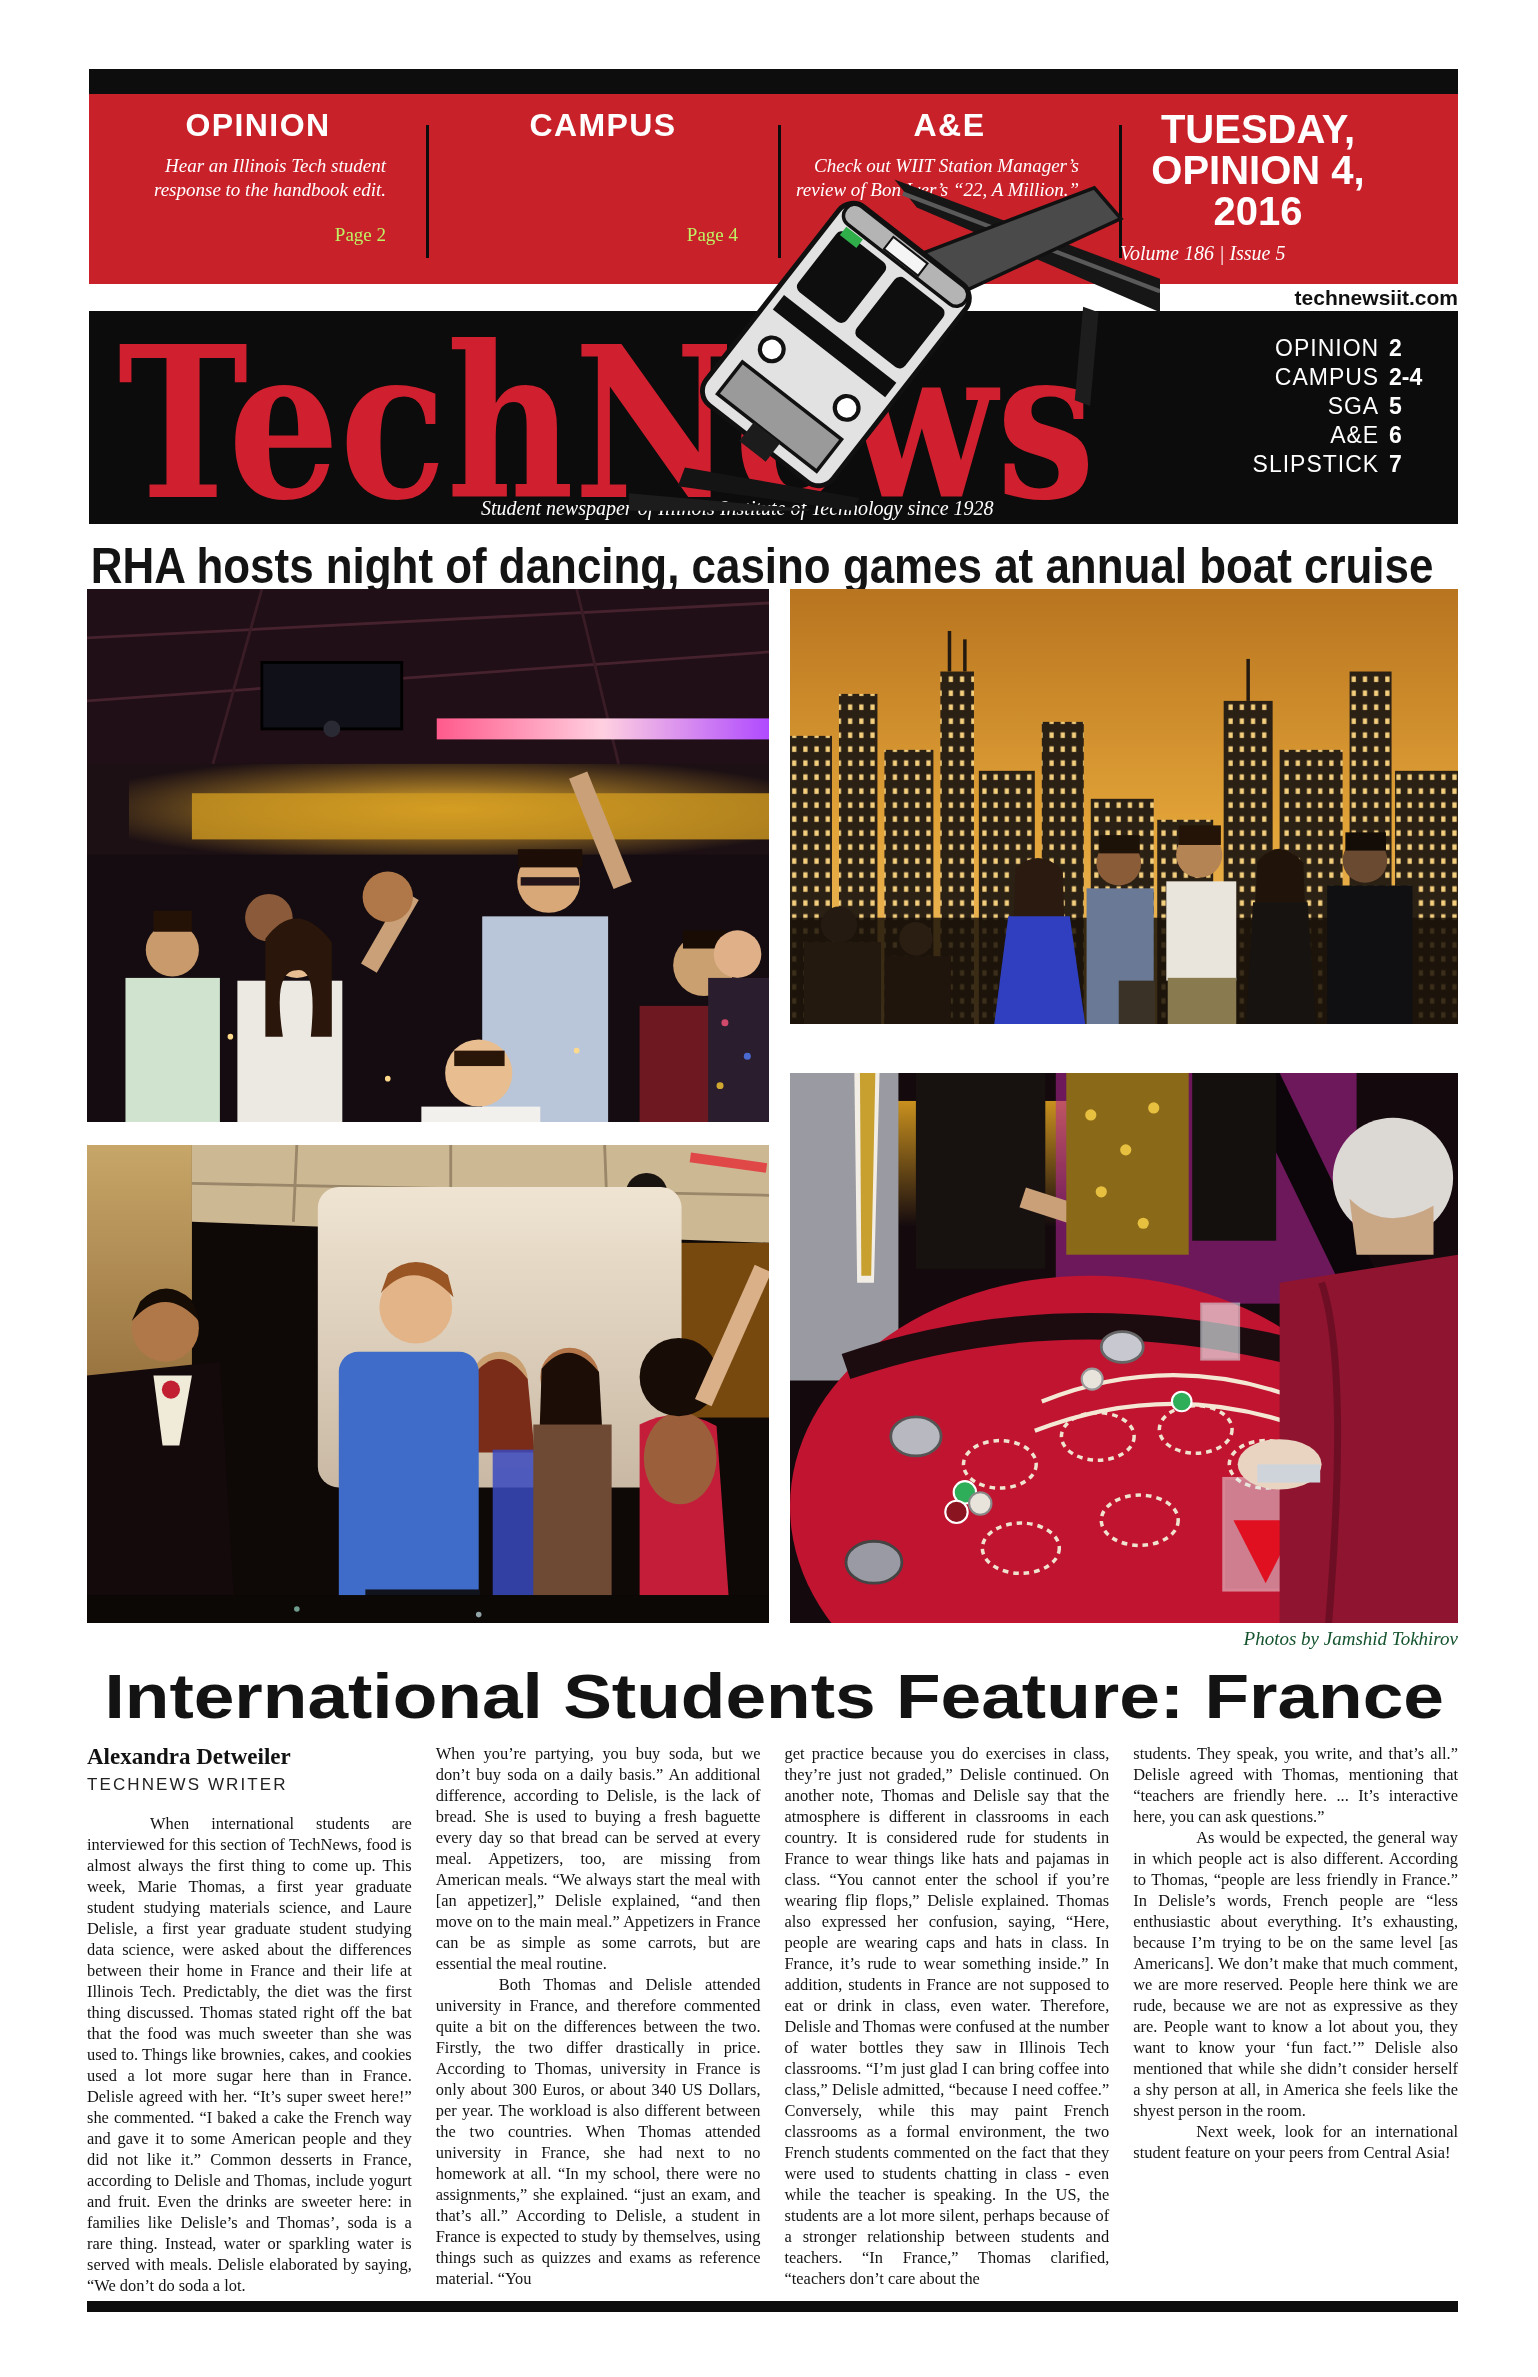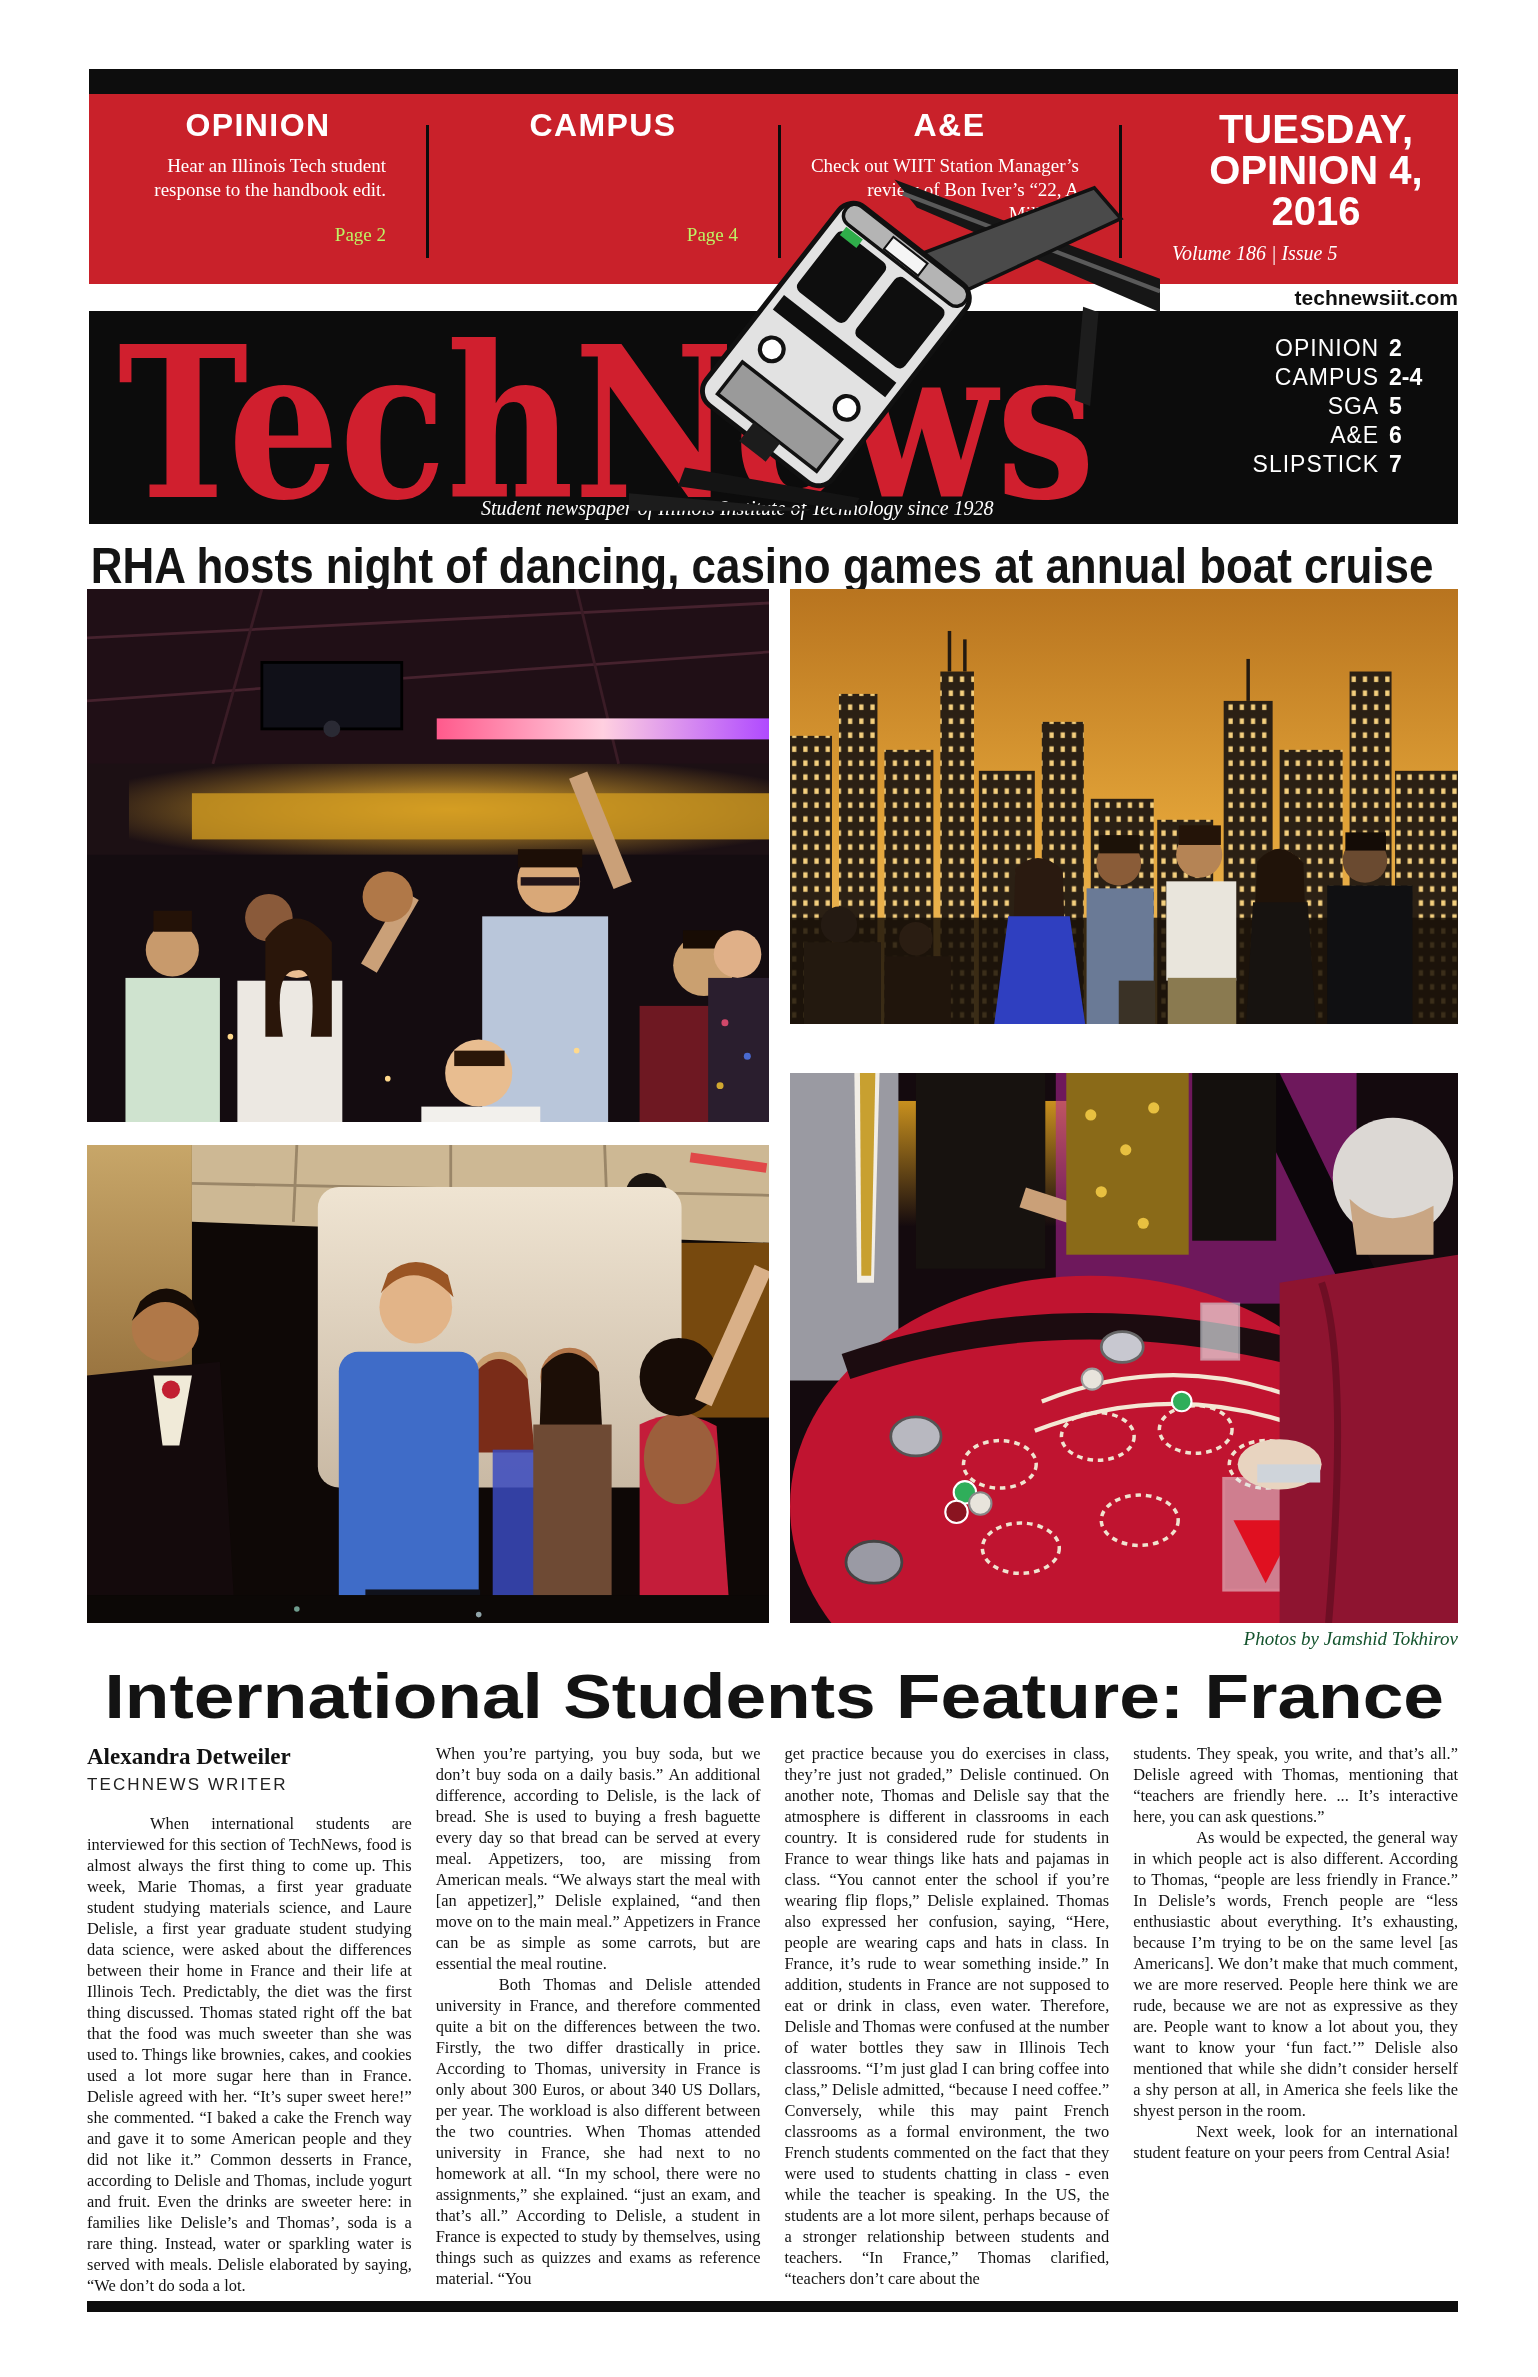--- a/index.html
+++ b/index.html
@@ -8,27 +8,27 @@
 
   
   .top-black-bar{position:absolute;left:89px;top:69px;width:1369px;height:26px;background:#0d0d0d;}
 
   
   .banner{position:absolute;left:89px;top:94px;width:1369px;height:190px;background:#c9212a;}
   .banner-sec{position:absolute;top:0;height:100%;}
   .sec-0{left:0;width:338px;}
   .sec-1{left:338px;width:352px;}
   .sec-2{left:690px;width:341px;}
-  .sec-date{left:1083px;width:276px;padding-left:12px;}
+  .sec-date{left:1031px;width:276px;}
   .banner-rule{position:absolute;top:31px;width:2.8px;height:133px;background:#0c0c0c;}
   .rule-0{left:337px;} .rule-1{left:689px;} .rule-2{left:1030px;}
   .sec-title{position:absolute;top:12.6px;left:0;width:100%;text-align:center;color:#fff;
     font-family:"Liberation Sans",sans-serif;font-weight:bold;font-size:32px;letter-spacing:1.4px;margin:0;}
   .sec-teaser{position:absolute;top:60px;left:15.4px;right:41px;text-align:right;color:#fff;
-    font-size:19px;line-height:24px;}
+    font-size:19px;line-height:24px;font-style:italic;}
   .sec-page{position:absolute;right:41px;top:130px;color:#bef264;font-size:19px;}
   .date-line{color:#fff;font-family:"Liberation Sans",sans-serif;font-weight:bold;
     font-size:40px;line-height:41px;text-align:center;margin:0;}
   .date-wrap{position:absolute;top:15.4px;left:0;width:100%;}
   .volume{margin-top:9.8px;color:#fff;font-style:italic;font-size:20px;text-align:left;
     font-family:"Liberation Serif",serif;}
 
   
   .website{position:absolute;left:1108px;top:286px;width:350px;text-align:right;color:#101010;
     font-family:"Liberation Sans",sans-serif;font-weight:bold;font-size:21px;}

